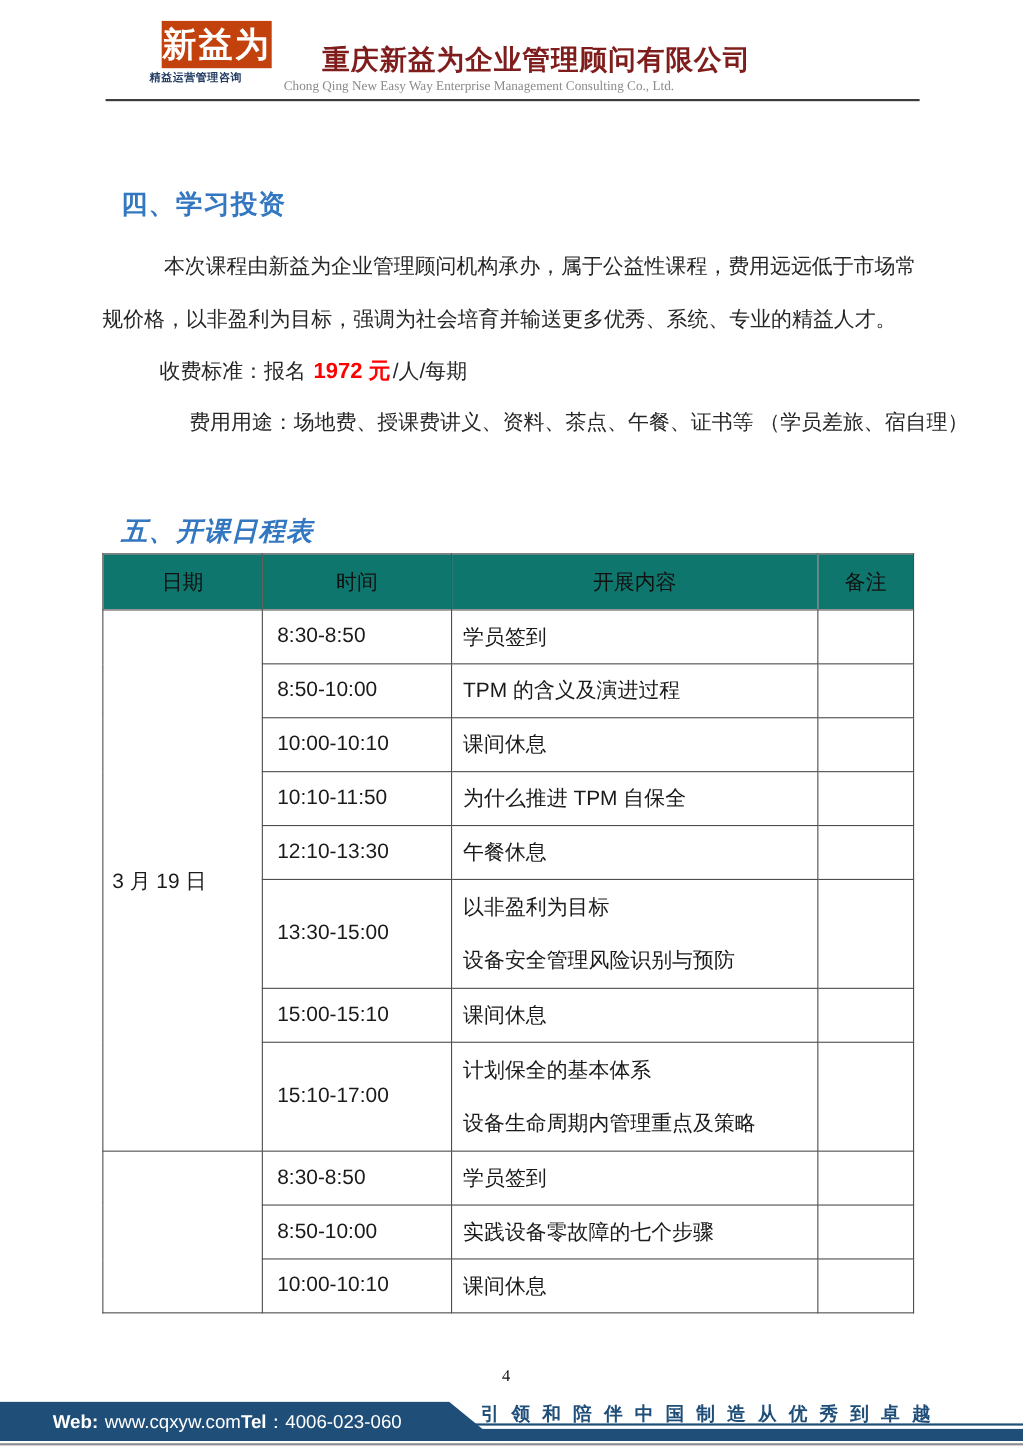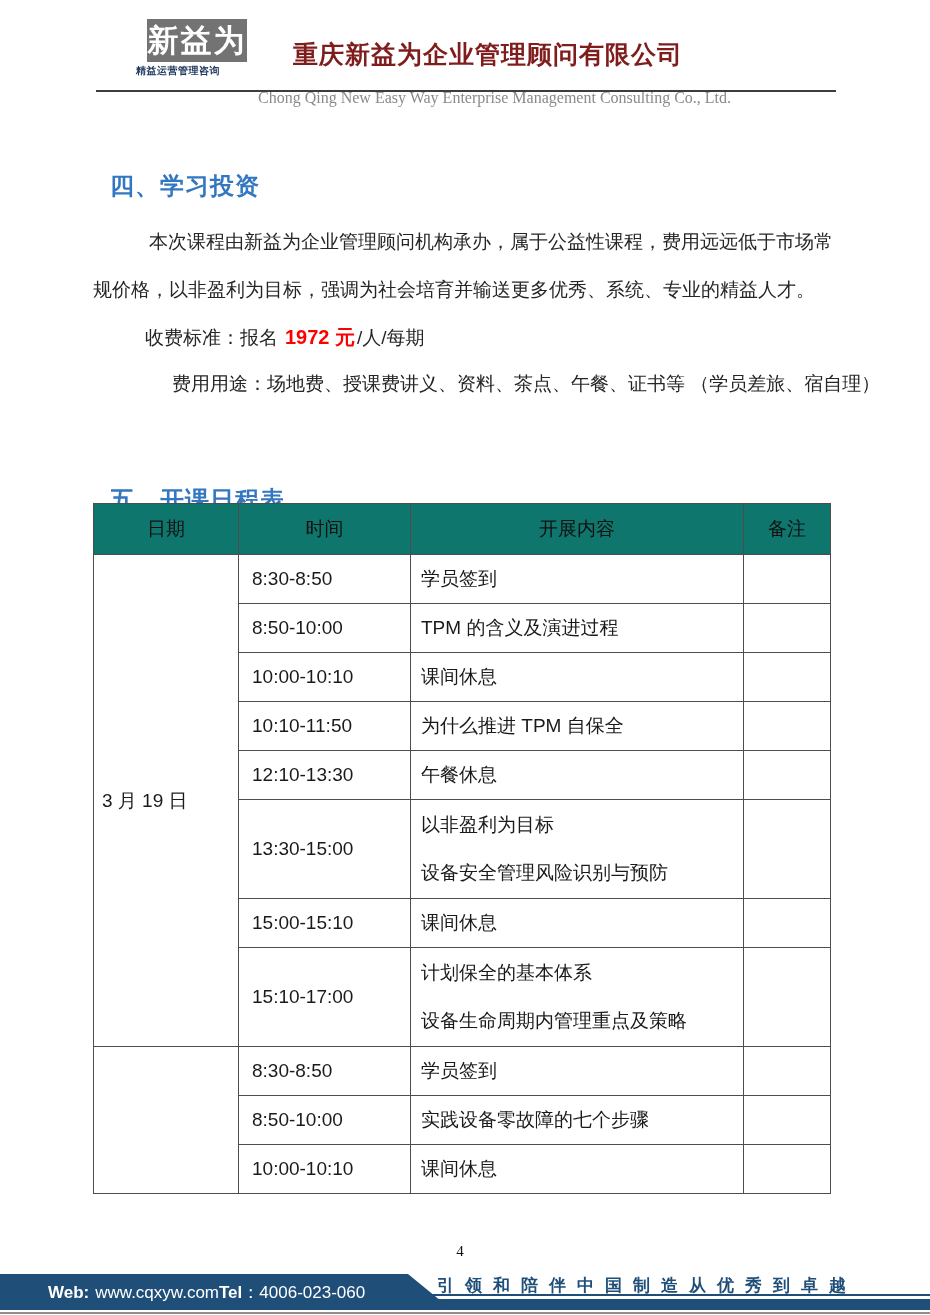--- a/index.html
+++ b/index.html
@@ -5,44 +5,44 @@
   html,body{margin:0;padding:0;}
   body{
     width:930px;height:1315px;position:relative;background:#ffffff;
     font-family:"Liberation Sans","DejaVu Sans",sans-serif;color:#1a1a1a;
     overflow:hidden;
   }
   .abs{position:absolute;}
 
   
   .logo-box{
-    left:147px;top:19px;width:100px;height:43px;background:#737373;color:#fff;
+    left:147px;top:19px;width:100px;height:43px;background:#c2410c;color:#fff;
     display:flex;align-items:center;justify-content:center;
     font-size:31px;font-weight:bold;letter-spacing:2px;
   }
   .logo-sub{
     left:136px;top:64px;width:126px;color:#203a60;font-weight:bold;
     font-size:10px;white-space:nowrap;letter-spacing:0.5px;
   }
   .company-cn{
     left:293px;top:38px;font-size:25px;font-weight:bold;color:#7f1d1d;
     letter-spacing:1px;white-space:nowrap;
   }
   .company-en{
-    left:258px;top:89px;font-size:16px;color:#8a8a8a;white-space:nowrap;
+    left:258px;top:71px;font-size:12px;color:#8a8a8a;white-space:nowrap;
     font-family:"Liberation Serif","DejaVu Serif",serif;
   }
   .header-rule{left:96px;top:90px;width:740px;height:2px;background:#3d3d3d;}
 
   
   .sec-title{
     font-size:24px;font-weight:bold;color:#3477c1;letter-spacing:1px;white-space:nowrap;
   }
   #sec4-title{left:110px;top:170px;}
-  #sec5-title{left:110px;top:484px;}
+  #sec5-title{left:110px;top:467px;font-style:italic;}
 
   
   .body-line{font-size:19px;color:#262626;white-space:nowrap;}
   #para-line1{left:149px;top:229px;}
   #para-line2{left:93px;top:277px;}
   #fee-line{left:145px;top:324px;}
   #usage-line{left:145px;top:371px;margin-left:27px;}
   .fee-amount{color:#ff0000;font-weight:bold;font-size:20px;margin:0 2px 0 7px;}
 
   

